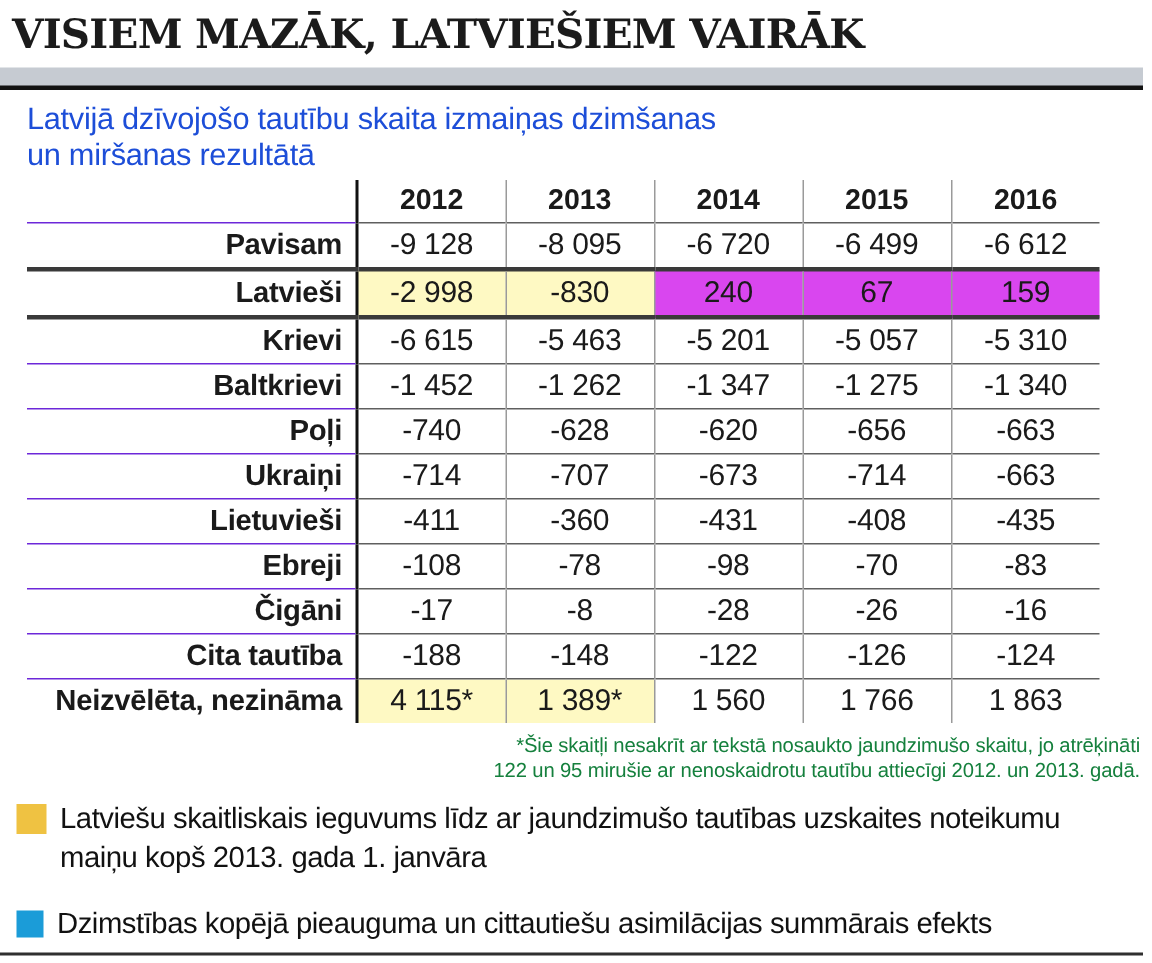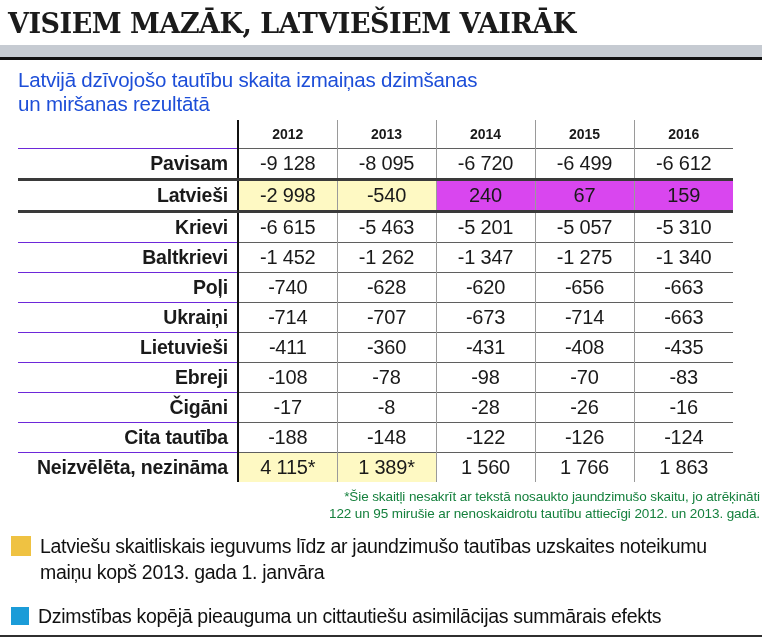--- a/index.html
+++ b/index.html
@@ -29,21 +29,21 @@
 
   
   table{
     margin:4px 0 0 18px;width:715px;
     border-collapse:collapse;table-layout:fixed;
   }
   col.lbl{width:220px;}
   col.yr{width:99px;}
   th,td{padding:0;height:29px;font-size:20px;vertical-align:middle;}
   thead th{
-    font-weight:bold;font-size:14px;text-align:center;height:28px;
+    font-weight:bold;font-size:19px;text-align:center;height:28px;
     border-left:1px solid #9a9a9a;
   }
   thead th.corner{border-left:none;border-right:2px solid #111;}
   thead th.first-year{border-left:none;}
   tbody th{
     font-weight:bold;font-size:19.5px;text-align:right;
     padding-right:9px;letter-spacing:-0.2px;
     border-right:2px solid #111;border-top:1px solid #6d28d9;
   }
   tbody td{
@@ -117,21 +117,21 @@
         <th>Pavisam</th>
         <td class="fc">-9 128</td>
         <td>-8 095</td>
         <td>-6 720</td>
         <td>-6 499</td>
         <td>-6 612</td>
       </tr>
       <tr class="row-em">
         <th>Latvieši</th>
         <td class="fc yl">-2 998</td>
-        <td class="yl">-540</td>
+        <td class="yl">-830</td>
         <td class="bl">240</td>
         <td class="bl">67</td>
         <td class="bl">159</td>
       </tr>
       <tr>
         <th>Krievi</th>
         <td class="fc">-6 615</td>
         <td>-5 463</td>
         <td>-5 201</td>
         <td>-5 057</td>

